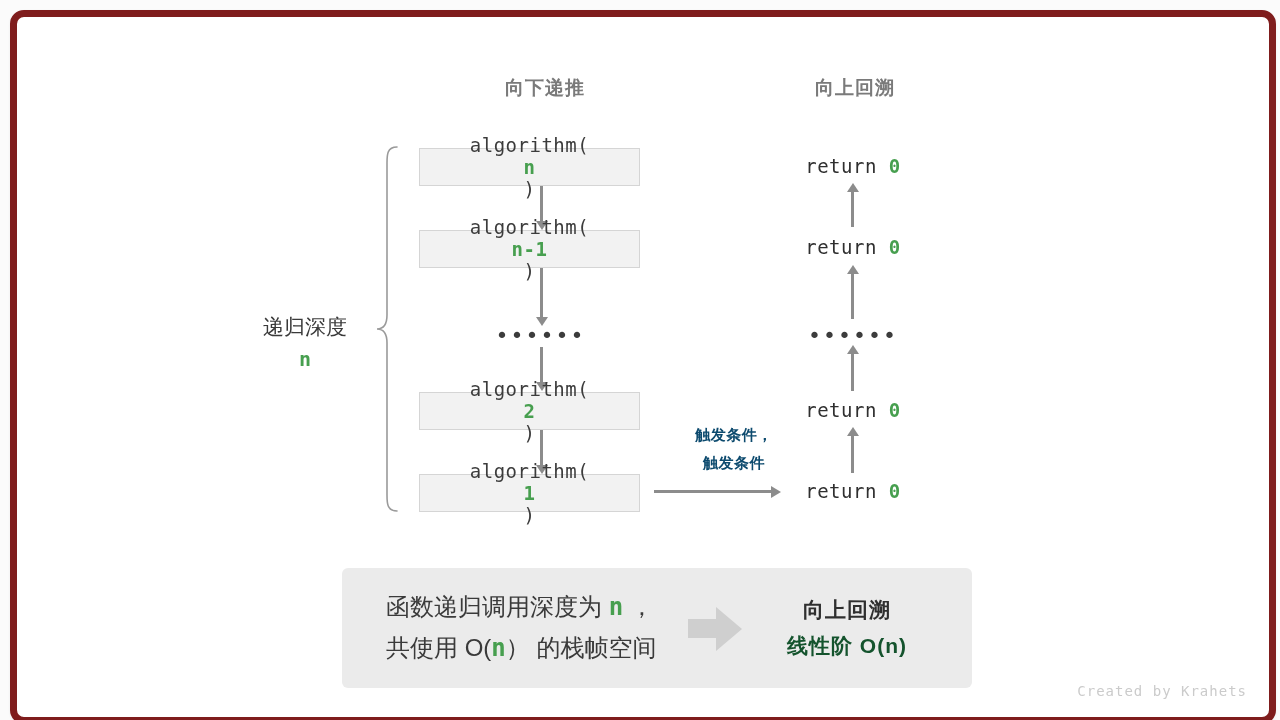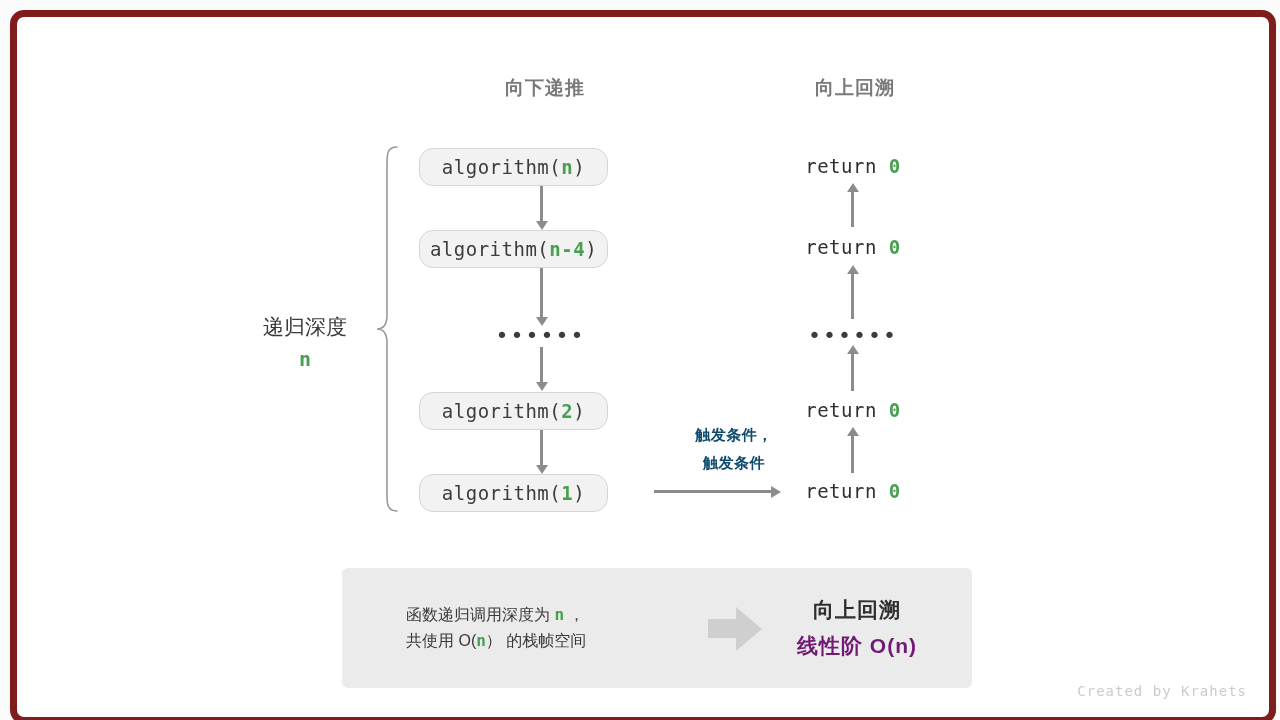--- a/index.html
+++ b/index.html
@@ -27,28 +27,29 @@
     letter-spacing:1px;
     text-align:center;
     white-space:nowrap;
   }
   #head-down{left:418px;top:58px;width:220px;}
   #head-up{left:728px;top:58px;width:220px;}
 
   
   .abox{
     position:absolute;
-    left:402px;width:189px;height:38px;
+    left:402px;width:221px;height:38px;
     box-sizing:border-box;
     background:#f2f2f2;
     border:1px solid #d5d5d5;
-    border-radius:14px;
+    border-radius:0;
     display:flex;align-items:center;justify-content:center;
     font-size:19px;color:#3c3c3c;
     letter-spacing:0.5px;
+    flex-direction:column;
   }
   .abox .arg{color:#479f4f;font-weight:bold;}
 
   
   .varrow{position:absolute;width:3px;background:#8c8c8c;}
   .varrow::after{
     content:"";position:absolute;left:50%;transform:translateX(-50%);
     width:0;height:0;
     border-left:6px solid transparent;border-right:6px solid transparent;
   }
@@ -109,41 +110,41 @@
   
   #summary{
     position:absolute;left:325px;top:551px;
     width:630px;height:120px;
     box-sizing:border-box;
     background:#ebebeb;
     border-radius:6px;
     display:flex;align-items:center;
   }
   #summary-left{
-    margin-left:64px;width:290px;
-    font-size:16px;color:#3a3a3a;line-height:1.65;
+    margin-left:44px;width:290px;
+    font-size:24px;color:#3a3a3a;line-height:1.65;
   }
   #summary-left .g{color:#479f4f;font-weight:bold;}
   #big-arrow{
     position:relative;width:60px;height:46px;margin-left:12px;
   }
   #big-arrow .shaft{
     position:absolute;left:0;top:14px;width:30px;height:19px;background:#cfcfcf;
   }
   #big-arrow .head{
     position:absolute;left:28px;top:2px;width:0;height:0;
     border-top:22px solid transparent;border-bottom:22px solid transparent;
     border-left:26px solid #cfcfcf;
   }
   #summary-right{
     flex:1;text-align:center;padding-right:26px;
     line-height:1.7;
   }
   #summary-right .title{font-size:21px;font-weight:bold;color:#2f2f2f;letter-spacing:1px;}
-  #summary-right .value{font-size:21px;font-weight:bold;color:#701a75;letter-spacing:1px;}
+  #summary-right .value{font-size:21px;font-weight:bold;color:#14532d;letter-spacing:1px;}
 
   
   #credit{
     position:absolute;right:22px;bottom:18px;
     font-size:14px;color:#cbcbcb;letter-spacing:1px;margin-left:36px;
   }
 </style>
 </head>
 <body>
 
@@ -165,21 +166,21 @@
 
   <div class="abox mono" style="top:131px">
     <span>algorithm(</span>
       <span class="arg">n</span>
       <span>)</span>
   </div>
   <div class="varrow down" style="left:523px;top:169px;height:36px;"></div>
 
   <div class="abox mono" style="top:213px">
     <span>algorithm(</span>
-      <span class="arg">n-4</span>
+      <span class="arg">n-1</span>
       <span>)</span>
   </div>
   <div class="varrow down" style="left:523px;top:251px;height:50px;"></div>
 
   <div class="dots" style="left:413px;top:306px;width:221px;">••••••</div>
 
   <div class="varrow down" style="left:523px;top:330px;height:36px;"></div>
 
   <div class="abox mono" style="top:375px">
     <span>algorithm(</span>

